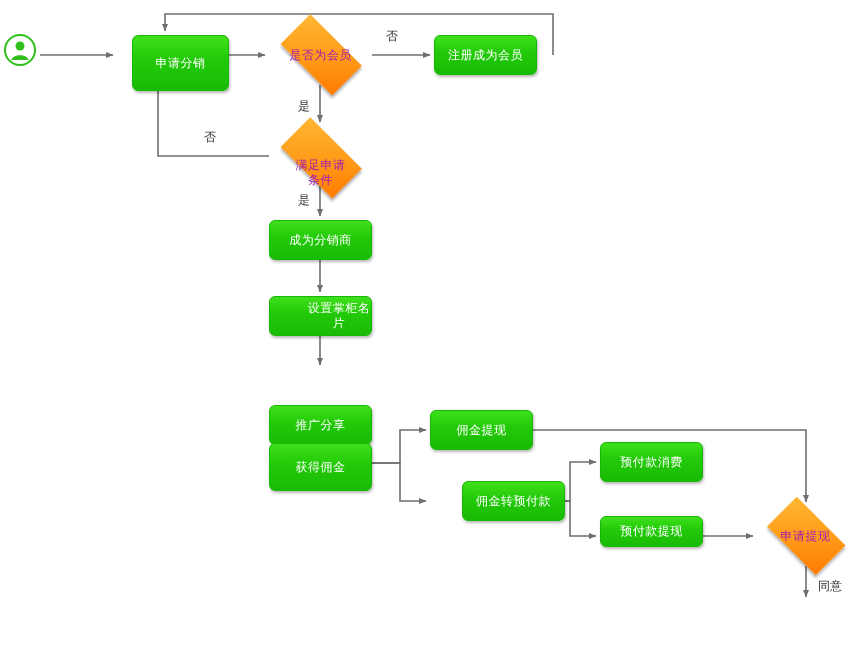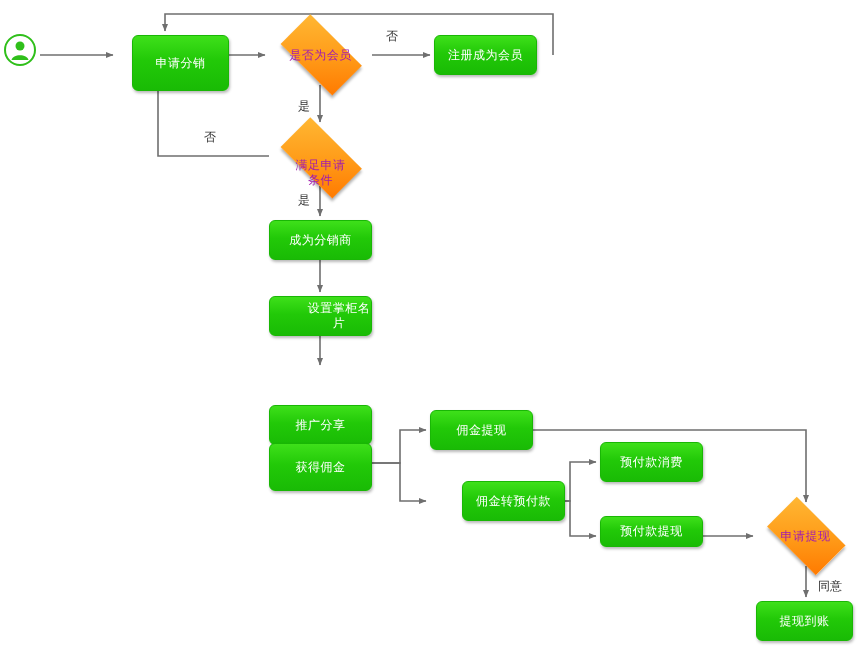--- a/index.html
+++ b/index.html
@@ -185,23 +185,20 @@
 
   <div class="node rect" style="left:600px; top:516px; width:103px; height:31px;">
     <span>预付款提现</span>
   </div>
 
   <div class="node diamond" style="left:757px; top:506px; width:97px; height:60px;">
     <div class="dia-shape"></div>
     <span class="dia-label">申请提现</span>
   </div>
 
-  <div class="node rect" style="left:756px; top:601px; width:97px; height:40px;">
-    <span>提现到账</span>
-  </div>
 
   <span class="edge-label" style="left:386px; top:28px;">否</span>
   <span class="edge-label" style="left:298px; top:98px;">是</span>
   <span class="edge-label" style="left:204px; top:129px;">否</span>
   <span class="edge-label" style="left:298px; top:192px;">是</span>
   <span class="edge-label" style="left:818px; top:578px;">同意</span>
 
 </div>
 
 </body></html>

